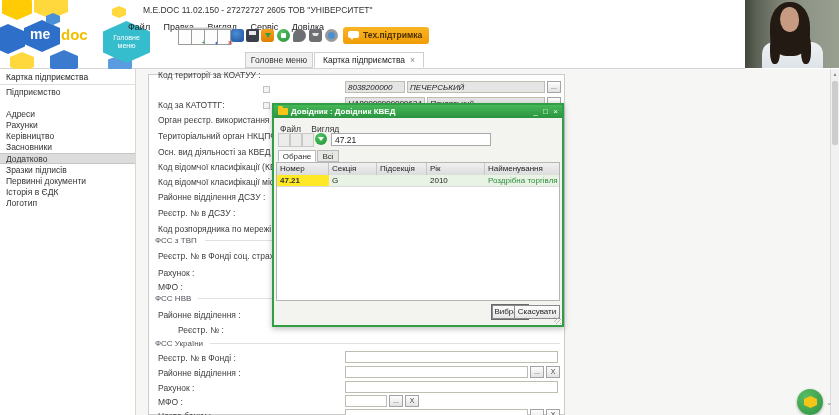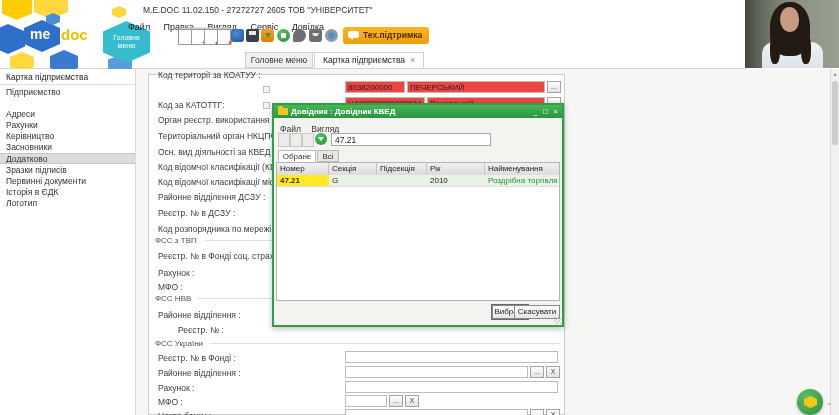--- a/index.html
+++ b/index.html
@@ -24,21 +24,21 @@
     font-size:8.5px;color:#333;white-space:nowrap;overflow:hidden;}
   .side-header{color:#222;}
   .side-sel{background:#dcdcdc;border-top:1px solid #c6c6c6;border-bottom:1px solid #c6c6c6;}
   .divider{position:absolute;left:0;width:135px;height:1px;background:#dedede;}
   
   #content-bg{position:absolute;left:135px;top:69px;width:704px;height:346px;background:#f6f6f5;}
   #form-panel{position:absolute;left:148px;top:74px;width:417px;height:341px;background:#fff;border:1px solid #ccc;box-sizing:border-box;}
   .lbl{position:absolute;font-size:8.5px;color:#3c3c3c;white-space:nowrap;}
   .inp{position:absolute;height:12px;border:1px solid #bdbdb2;background:#fff;font-size:8px;color:#222;
     padding:0 2px;box-sizing:border-box;font-family:inherit;outline:none;}
-  .inp.yellow{background:#ef4444;}
+  .inp.yellow{background:#e5e5e5;font-style:italic;}
   .btn3{position:absolute;width:14px;height:12px;border:1px solid #a3a3a3;background:linear-gradient(#fefefe,#e2e2e2);
     font-size:7px;color:#444;text-align:center;line-height:9px;box-sizing:border-box;}
   .chk{position:absolute;width:5px;height:5px;border:1px solid #c2c2c2;background:#f4f4f4;}
   .sec-title{position:absolute;font-size:8px;color:#50505a;white-space:nowrap;background:#fff;padding-right:4px;z-index:2;}
   .sec-line{position:absolute;height:1px;background:#e0e0e0;z-index:1;}
   
   #dialog{position:absolute;left:272px;top:103px;width:292px;height:224px;background:#f3f3f0;
     border:2px solid #2f9e44;box-sizing:border-box;z-index:20;box-shadow:0 2px 6px rgba(0,0,0,.25);}
   #dlg-titlebar{position:absolute;left:0;top:0;width:288px;height:13px;
     background:linear-gradient(#46b757,#2a9440);color:#fff;}

